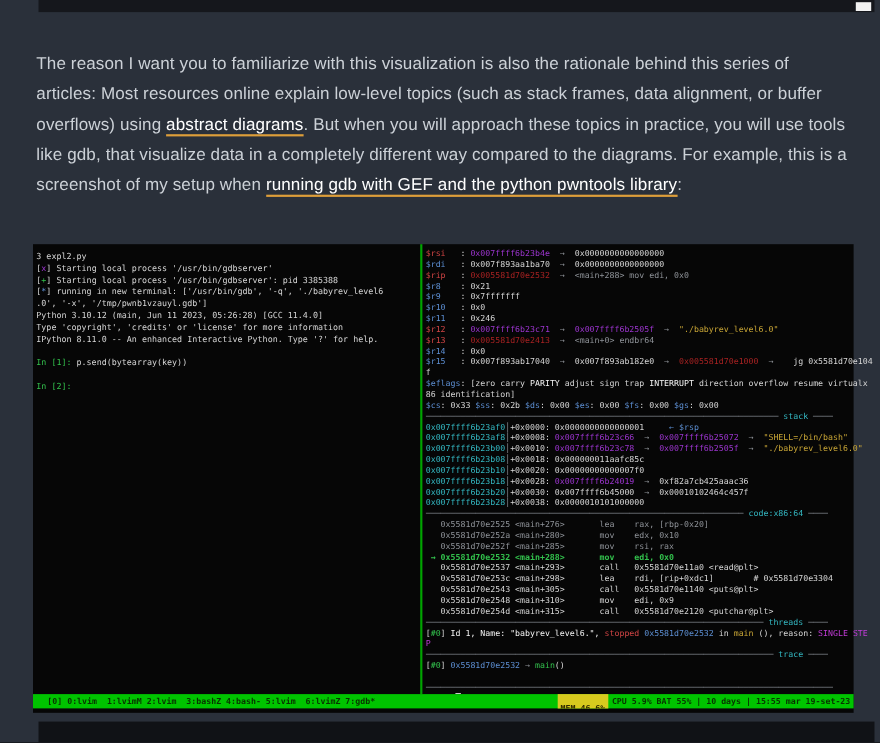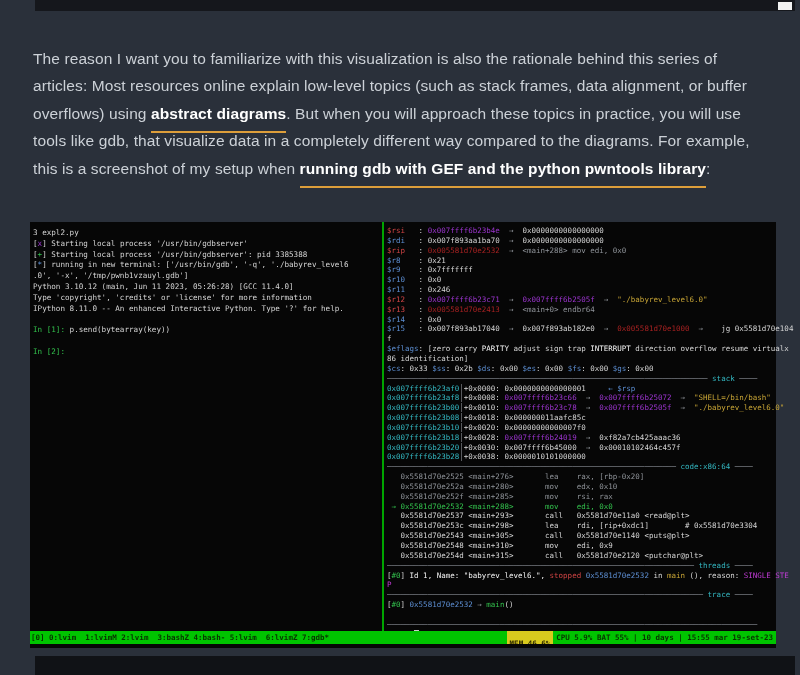--- a/index.html
+++ b/index.html
@@ -10,22 +10,22 @@
   
   .top-strip{position:absolute;left:35px;top:0;width:760px;height:11px;background:#15171c;}
   .scroll-thumb{position:absolute;right:3px;top:2px;width:14px;height:8px;background:#f2f2f2;}
 
   
   .article{
     position:absolute;left:33px;top:29px;width:742px;
     font-size:15.5px;line-height:27.5px;color:#ccd1d7;letter-spacing:.1px;
   }
   .article .link{
-    color:#ffffff;font-weight:bold;text-decoration:none;
-    border-bottom:2px solid #dd9e3a;padding-bottom:9px;cursor:pointer;
+    color:#ffffff;font-weight:normal;text-decoration:none;
+    border-bottom:2px solid #dd9e3a;padding-bottom:0;cursor:pointer;
   }
 
   
   .terminal{
     position:absolute;left:30px;top:222px;width:746px;height:426px;
     background:#060606;font-family:"DejaVu Sans Mono",monospace;
   }
   .pane-left{
     position:absolute;left:3px;top:6px;width:348px;height:400px;
     font-size:7.6px;line-height:10.8px;white-space:pre;overflow:hidden;color:#d6d6d6;
@@ -39,34 +39,34 @@
 
   
   .c-w{color:#d6d6d6}
   .c-wb{color:#f5f5f5;font-weight:normal}
   .c-gy{color:#8f9399}
   .c-r{color:#d24545}
   .c-cr{color:#a82222}
   .c-b{color:#5d8fd3}
   .c-cy{color:#34b8c2}
   .c-g{color:#33c24d}
-  .c-gb{color:#33c24d;font-weight:normal}
+  .c-gb{color:#33c24d;font-weight:bold}
   .c-m{color:#9c35cf}
   .c-mb{color:#c13bd6;font-weight:normal}
   .c-y{color:#c9a636}
   .c-sep{color:#878c93}
   .cursor{display:inline-block;width:5px;height:8px;background:#c9c9c9;vertical-align:-1px;}
 
   
   .statusbar{
     position:absolute;left:0;right:0;bottom:4px;height:13px;background:#00c400;
     display:flex;align-items:center;font-family:"DejaVu Sans Mono",monospace;
     font-size:7.5px;font-weight:bold;color:#083300;white-space:pre;overflow:hidden;
   }
-  .sb-sessions{padding-left:1px;}
+  .sb-sessions{padding-left:13px;}
   .sb-mem{margin-left:auto;background:#d8ca1e;padding:12px 3px;align-self:stretch;display:flex;align-items:center;color:#2e2a00;}
   .sb-status{padding:0 3px;}
 
   
   .bottom-strip{position:absolute;left:35px;top:656px;width:760px;height:19px;background:#101216;}
 </style>
 </head>
 <body>
 
 <div class="top-strip">

